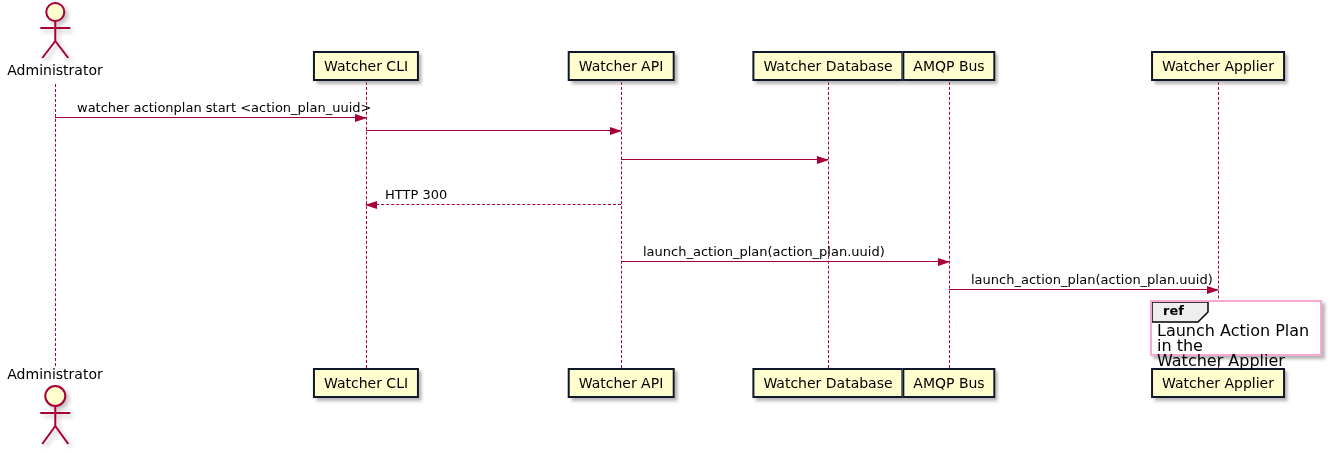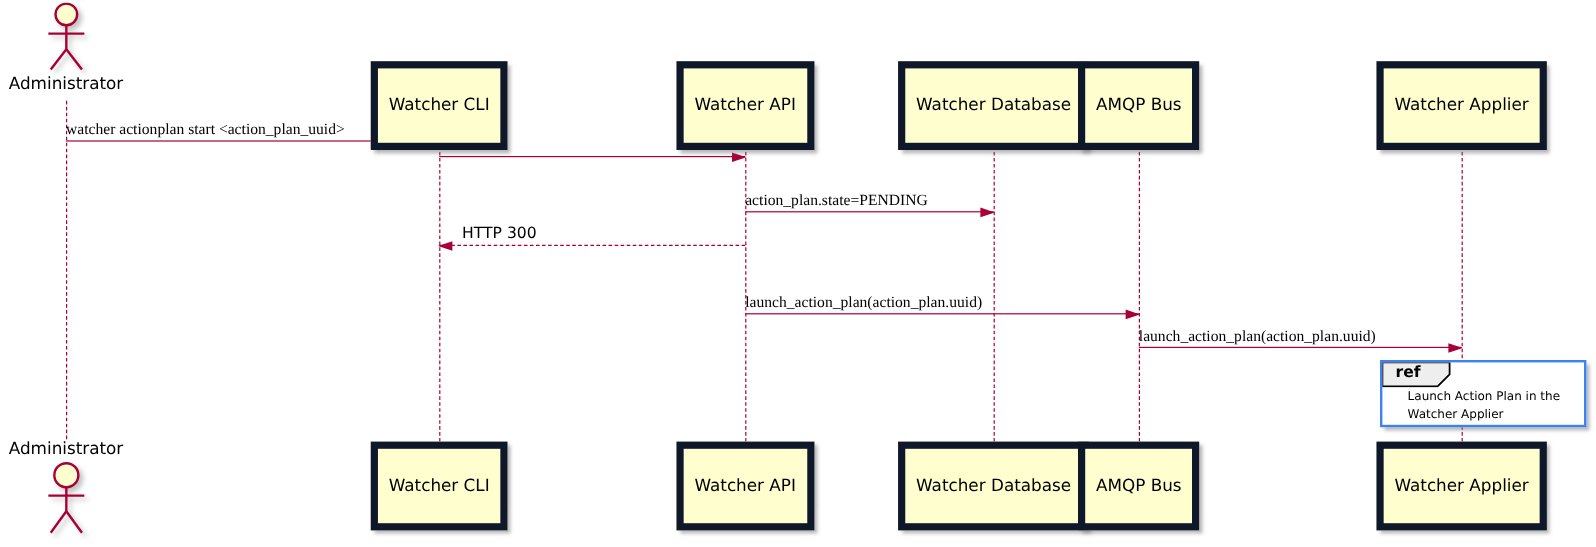--- a/index.html
+++ b/index.html
@@ -5,51 +5,51 @@
   html,body { margin:0; padding:0; background:#ffffff; }
   .canvas {
     position:relative; width:1330px; height:456px; background:#ffffff;
     font-family:"DejaVu Sans", sans-serif; color:#000000; overflow:hidden;
   }
   .lifeline {
     position:absolute; width:0; border-left:1px dashed #A80036;
   }
   .participant {
     position:absolute; transform:translateX(-50%);
-    background:#FEFECE; border:6px solid #0f172a;
-    padding:23px 9px; font-size:14px; white-space:nowrap;
+    background:#FEFECE; border:2px solid #0f172a;
+    padding:5px 9px; font-size:14px; white-space:nowrap;
     box-shadow:3px 3px 3px rgba(120,120,120,0.55);
     z-index:4;
   }
   .actor { position:absolute; transform:translateX(-50%); text-align:center; z-index:4; }
   .actor svg { display:block; margin:0 auto; filter:drop-shadow(3px 3px 2px rgba(120,120,120,0.45)); }
   .actor-label { font-size:14px; white-space:nowrap; margin-top:2px; }
   .actor.bottom .actor-label { margin-top:0; margin-bottom:2px; }
 
   .msg { position:absolute; z-index:3; }
   .msg-label { font-size:13px; line-height:15px; margin-bottom:2px; white-space:nowrap; }
-  .msg-label.right { padding-left:0;font-family:Liberation Serif, serif; }
+  .msg-label.right { padding-left:22px; }
   .msg-label.left  { padding-left:19px; }
   .msg-line { position:relative; height:0; border-top:1px solid #A80036; }
   .msg-line.dashed { border-top-style:dashed; }
   .arrowhead { position:absolute; width:0; height:0; top:-4px; }
   .arrowhead.right { right:-1px; border-top:4px solid transparent; border-bottom:4px solid transparent; border-left:12px solid #A80036; }
   .arrowhead.left  { left:-1px;  border-top:4px solid transparent; border-bottom:4px solid transparent; border-right:12px solid #A80036; }
 
   .ref {
-    position:absolute; background:#ffffff; border:2px solid #3b82f6;
+    position:absolute; background:#ffffff; border:2px solid #f9a8d4;
     box-shadow:3px 3px 3px rgba(120,120,120,0.55); z-index:6;
   }
   .ref-tab { position:absolute; top:0; left:0; width:58px; height:21px; }
   .ref-tab svg { display:block; }
   .ref-keyword {
     position:absolute; left:11px; top:1px; font-size:13px; font-weight:bold;
   }
   .ref-text {
-    position:absolute; left:21px; top:21px; font-size:10px; line-height:15px;
+    position:absolute; left:5px; top:21px; font-size:16px; line-height:15px;
     white-space:pre-line;
   }
 </style>
 </head>
 <body>
 
 <div class="canvas">
 
   <div class="lifeline" style="left:55px;  top:84px; height:282px"></div>
   <div class="lifeline" style="left:366px; top:82px; height:286px"></div>
@@ -82,21 +82,20 @@
     </div>
   </div>
 
   <div class="msg" style="left:366px; top:130px; width:255px">
     <div class="msg-line solid">
       <span class="arrowhead right"></span>
     </div>
   </div>
 
   <div class="msg" style="left:621px; top:159px; width:207px">
-    <div class="msg-label right">action_plan.state=PENDING</div>
     <div class="msg-line solid">
       <span class="arrowhead right"></span>
     </div>
   </div>
 
   <div class="msg" style="left:366px; top:187px; width:255px">
     <div class="msg-label left">HTTP 300</div>
     <div class="msg-line dashed">
       <span class="arrowhead left"></span>
     </div>

